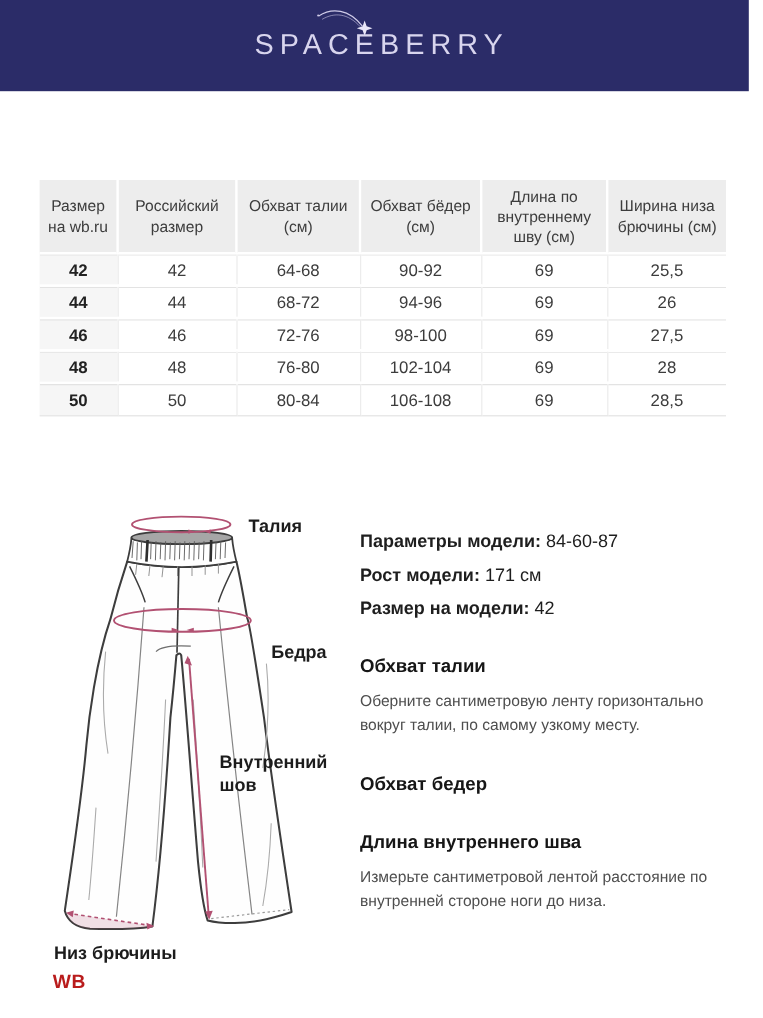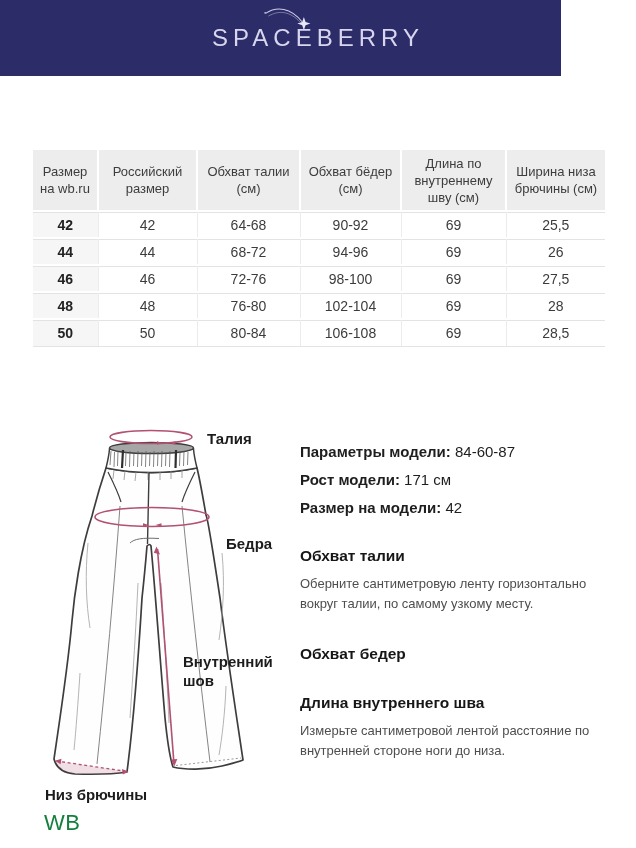--- a/index.html
+++ b/index.html
@@ -1,21 +1,21 @@
 <!DOCTYPE html>
 <html><head>
 <meta charset="utf-8">
 <style>
   html,body{margin:0;padding:0;}
   body{
     width:636px;height:848px;position:relative;background:#ffffff;
     font-family:"Liberation Sans",sans-serif;overflow:hidden;
   }
   
-  .header{position:absolute;left:0;top:0;width:561px;height:76px;background:#2b2c68;}
+  .header{position:absolute;left:0;top:0;width:624px;height:76px;background:#2b2c68;}
   .logo{
     position:absolute;left:0;top:26px;width:636px;text-align:center;
     color:#d8d5ee;font-size:24px;font-weight:400;letter-spacing:5px;line-height:1;
   }
   .comet{position:absolute;left:258px;top:4px;width:60px;height:28px;}
   
   .size-table{
     position:absolute;left:33px;top:150px;width:572px;
     border-collapse:collapse;table-layout:fixed;
   }
@@ -34,35 +34,35 @@
   .size-table td:first-child{
     background:#f6f6f6;font-weight:bold;color:#222;border-left:none;
   }
   .size-table tr:last-child td{border-bottom:1px solid #e3e3e3;}
   
   .diag-label{
     position:absolute;font-size:15px;font-weight:bold;color:#1c1c1c;line-height:19px;
   }
   .lbl-waist{left:207px;top:429px;}
   .lbl-hips{left:226px;top:534px;}
-  .lbl-inseam{left:183px;top:652px;width:100px;}
+  .lbl-inseam{left:183px;top:626px;width:100px;}
   .lbl-hem{left:45px;top:785px;}
   .pants-svg{position:absolute;left:30px;top:418px;width:250px;height:390px;}
   
   .info-panel{position:absolute;left:300px;top:438px;width:320px;}
   .param-line{font-size:15px;color:#1e1e1e;line-height:28px;margin:0;}
   .param-line .plabel{font-weight:bold;}
   .guide-section{margin-top:30px;}
   .guide-section.first{margin-top:24px;}
   .guide-title{font-size:15.5px;font-weight:bold;color:#161616;margin:0 0 9px 0;line-height:19px;}
   .guide-text{font-size:13px;color:#4e4e4e;line-height:20px;margin:0;width:302px;}
   
   .watermark{
-    position:absolute;left:44px;top:810px;font-size:22px;font-weight:normal;
-    color:#15803d;letter-spacing:0.5px;
+    position:absolute;left:44px;top:810px;font-size:16px;font-weight:bold;
+    color:#b91c1c;letter-spacing:0.5px;
   }
 </style>
 </head>
 <body>
 
 <div class="header">
   <svg class="comet" viewBox="0 0 60 30">
     <circle cx="5.5" cy="9.5" r="0.9" fill="#cfcbe8"></circle>
     <path d="M6,10 C18,2 33,4 45,19" stroke="#cfcbe8" fill="none" stroke-width="1.1"></path>
     <path d="M9,13 C20,6.5 32,7.5 43,19.5" stroke="#cfcbe8" fill="none" stroke-width="0.6" opacity="0.85"></path>

